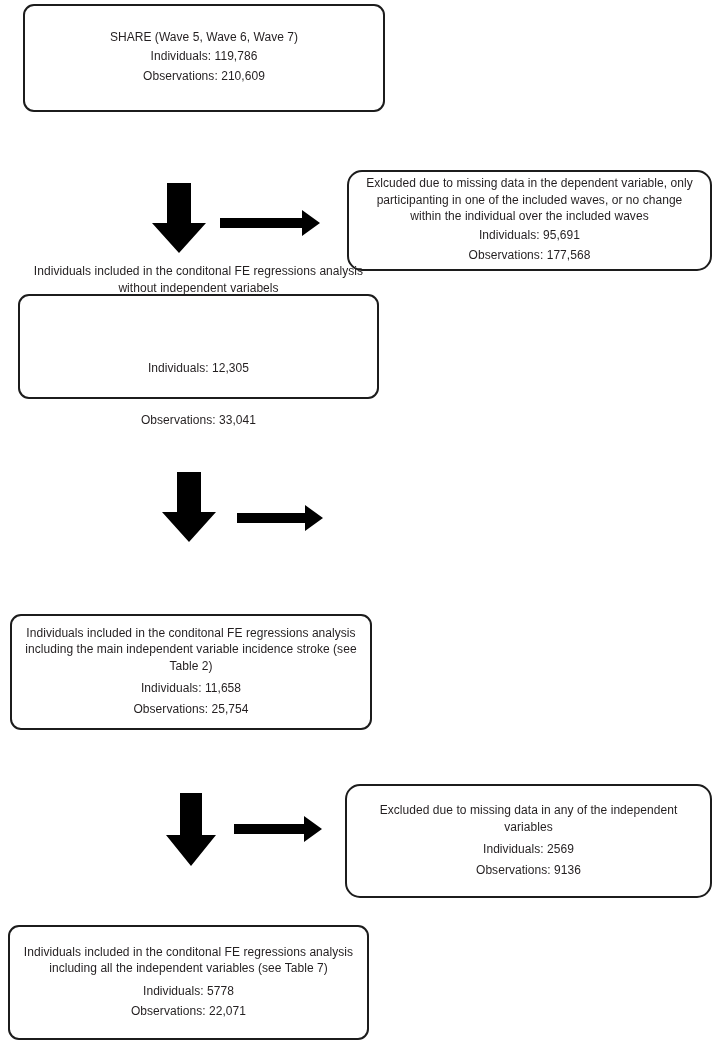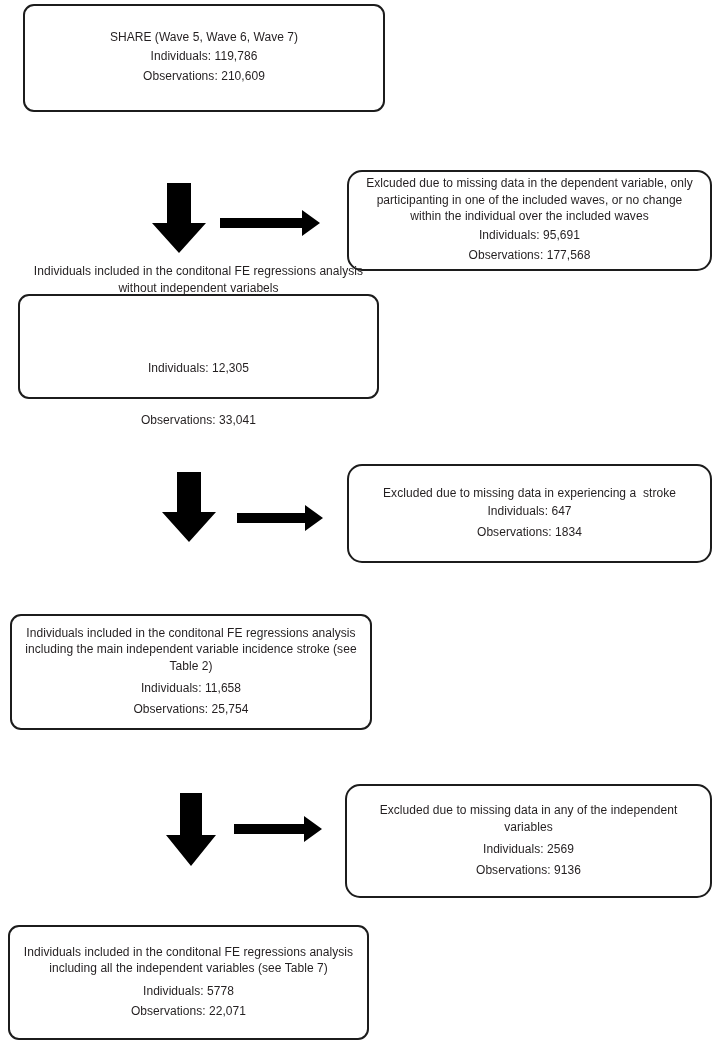--- a/index.html
+++ b/index.html
@@ -113,25 +113,20 @@
     <svg width="54" height="70" viewBox="0 0 54 70" aria-hidden="true">
       <polygon points="15,0 39,0 39,40 54,40 27,70 0,40 15,40" fill="#000000"></polygon>
     </svg>
   </div>
   <div class="arrow-right" id="arrow-right-2">
     <svg width="86" height="26" viewBox="0 0 86 26" aria-hidden="true">
       <polygon points="0,8 68,8 68,0 86,13 68,26 68,18 0,18" fill="#000000"></polygon>
     </svg>
   </div>
 
-  <div class="node excl" id="node-excl-2">
-    <span class="ln head">Excluded due to missing data in experiencing a  stroke</span>
-    <span class="ln stat">Individuals: 647</span>
-    <span class="ln stat">Observations: 1834</span>
-  </div>
 
   <div class="node main" id="node-stage-2">
     <span class="ln head">Individuals included in the conditonal FE regressions analysis including the main independent variable incidence stroke (see Table 2)</span>
     <div class="gap-sm"></div>
     <span class="ln stat">Individuals: 11,658</span>
     <span class="ln stat">Observations: 25,754</span>
   </div>
 
   <div class="arrow-down" id="arrow-down-3">
     <svg width="50" height="73" viewBox="0 0 50 73" aria-hidden="true">

